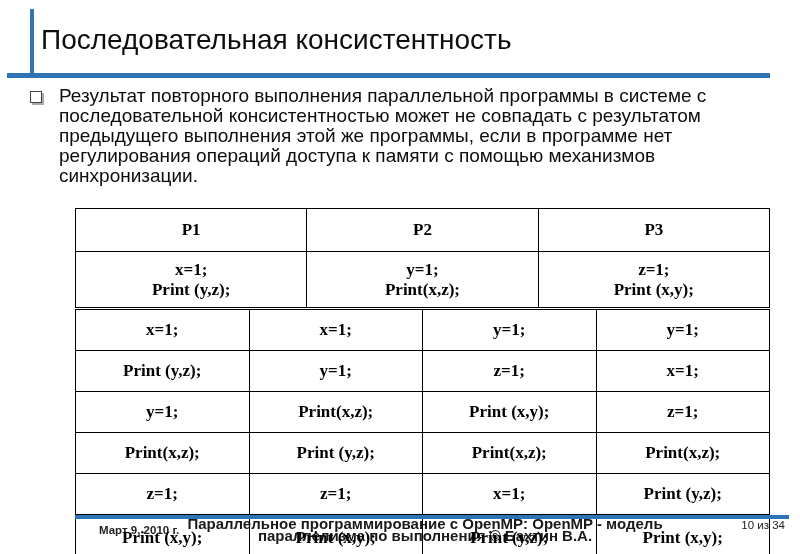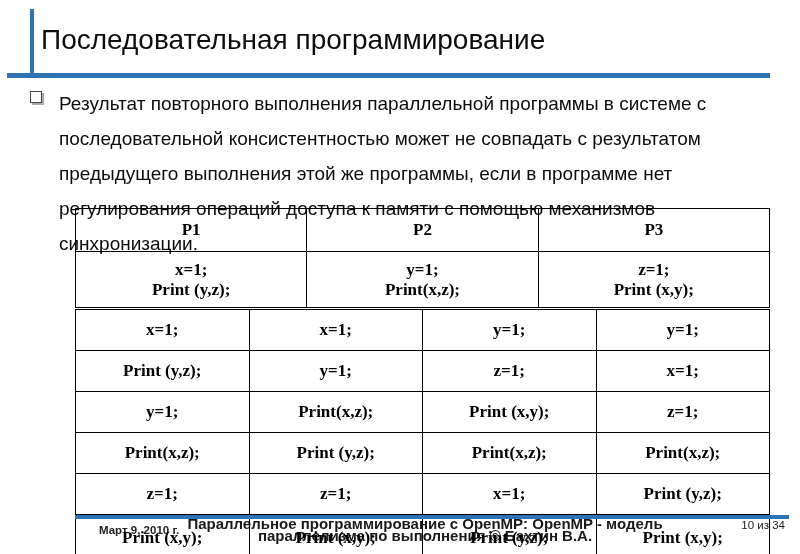--- a/index.html
+++ b/index.html
@@ -5,21 +5,21 @@
   html,body{margin:0;padding:0;}
   body{
     width:800px;height:554px;position:relative;overflow:hidden;
     background:#ffffff;font-family:"Liberation Sans",sans-serif;
   }
   .accent-vbar{position:absolute;left:30px;top:9px;width:4px;height:64px;background:var(--accent,#2E74B5);}
   .title-rule{position:absolute;left:7px;top:73px;width:763px;height:5px;background:var(--accent,#2E74B5);}
   .slide-title{position:absolute;left:41px;top:24px;font-size:28px;color:#0d0d0d;white-space:nowrap;}
   .bullet-item{position:absolute;left:30px;top:86px;width:716px;display:flex;gap:17px;}
   .bullet-square-icon{flex:0 0 auto;width:10px;height:10px;border:1.5px solid #444;box-shadow:2px 2px 0 #a9a9a9;background:#fff;margin-top:5px;}
-  .bullet-text{font-size:19px;line-height:35px;color:#0d0d0d;}
+  .bullet-text{font-size:19px;line-height:20px;color:#0d0d0d;}
 
   .t{position:absolute;border-collapse:collapse;table-layout:fixed;width:695px;left:75px;
      font-family:"Liberation Serif",serif;font-weight:bold;font-size:17px;color:#000;
      text-align:center;background:transparent;}
   .t td{border:1.5px solid #000;padding:0;vertical-align:middle;background:transparent;}
   .t1{top:208px;}
   .t1 tr.head td{height:42px;}
   .t1 tr.body td{height:55px;}
   .t1 .cell-line{line-height:20px;}
   .t2{top:309px;z-index:2;}
@@ -30,21 +30,21 @@
   .footer-date{position:absolute;left:99px;top:524px;font-size:11.5px;color:#222;z-index:1;white-space:nowrap;font-weight:bold;}
   .footer-center{position:absolute;left:180px;top:518px;width:490px;text-align:center;
      font-size:15px;font-weight:bold;color:#1a1a1a;line-height:12px;z-index:1;}
   .footer-page{position:absolute;left:690px;top:519px;width:95px;text-align:right;font-size:11.5px;color:#222;z-index:1;}
 </style>
 </head>
 <body>
 
 <div class="accent-vbar"></div>
 <div class="title-rule"></div>
-<h1 class="slide-title" style="margin:0;font-weight:normal;">Последовательная программирование</h1>
+<h1 class="slide-title" style="margin:0;font-weight:normal;">Последовательная консистентность</h1>
 
 <div class="bullet-item">
   <span class="bullet-square-icon"></span>
   <span class="bullet-text">Результат повторного выполнения параллельной программы в системе с последовательной консистентностью может не совпадать с результатом предыдущего выполнения этой же программы, если в программе нет регулирования операций доступа к памяти с помощью механизмов синхронизации.</span>
 </div>
 
 <table class="t t1">
   <tbody>
       <tr class="head">
     <td>P1</td>

